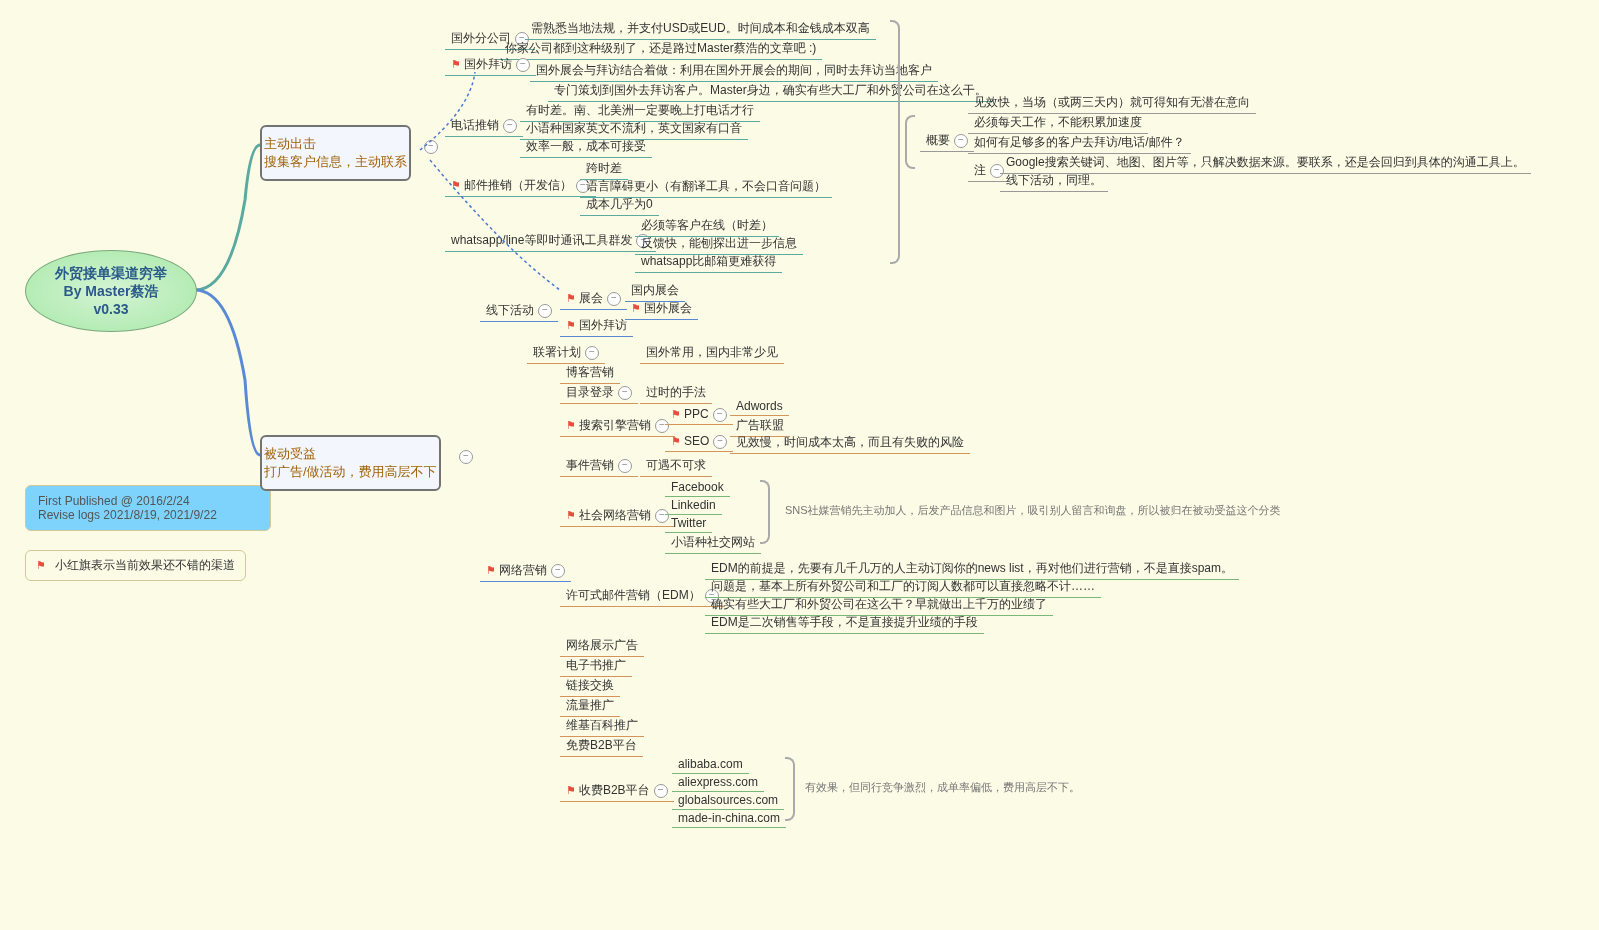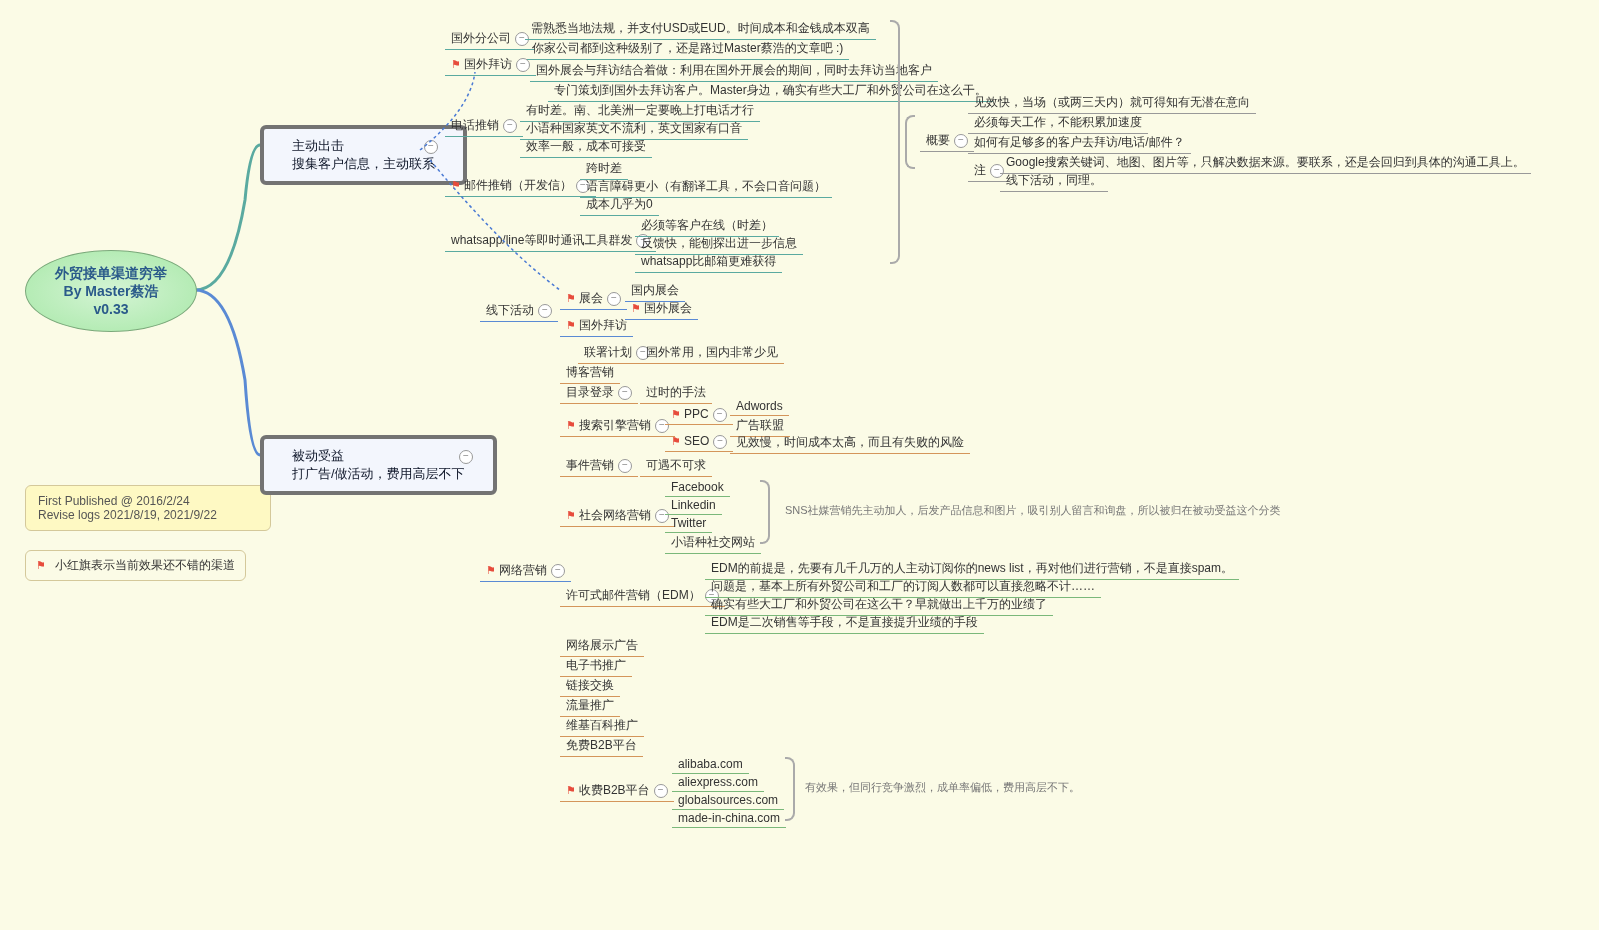--- a/index.html
+++ b/index.html
@@ -1,18 +1,18 @@
 <!DOCTYPE html>
 <html><head>
 <meta charset="utf-8">
 <style>
 body{margin:0;background:#fbfbe6;font-family:-apple-system,BlinkMacSystemFont,"Segoe UI",sans-serif;font-size:12px;color:#333;width:1599px;height:930px;position:relative;overflow:hidden}
 .root{position:absolute;left:25px;top:250px;width:170px;height:80px;background:radial-gradient(ellipse,#d4f4d4,#a8e8a8);border:1px solid #7aa87a;border-radius:50%;display:flex;align-items:center;justify-content:center;text-align:center;font-size:14px;font-weight:600;color:#2a5a8a}
-.branch{position:absolute;background:#f3f6fd;border:4px solid #737373;border-radius:6px;padding:8px 28px;color:#0f172a;font-size:13px}
-.sticky{position:absolute;background:#fef9c3;border:1px solid #d4c89a;border-radius:6px;padding:8px 12px;font-size:12px;color:#555}
+.branch{position:absolute;background:#f3f6fd;border:2px solid #737373;border-radius:6px;padding:8px 2px;color:#a16207;font-size:13px}
+.sticky{position:absolute;background:#7dd3fc;border:1px solid #d4c89a;border-radius:6px;padding:8px 12px;font-size:12px;color:#555}
 .legend{position:absolute;border:1px solid #d4c89a;border-radius:6px;padding:6px 10px;font-size:12px;display:flex;align-items:center;gap:6px}
 .node{position:absolute;border-bottom:1.5px solid;padding:2px 6px;white-space:nowrap;font-size:12px}
 .flag{color:#e74c3c;margin-right:3px;font-size:11px}
 .tog{display:inline-block;width:12px;height:12px;border:1px solid #999;border-radius:50%;text-align:center;line-height:10px;font-size:10px;color:#888;margin-left:4px;background:#fff;vertical-align:middle}
 .annot{position:absolute;font-size:11px;color:#777}
 .brace{position:absolute;border-right:2px solid #aaa;border-top:2px solid #aaa;border-bottom:2px solid #aaa;border-top-right-radius:8px;border-bottom-right-radius:8px;width:8px}
 .bracel{position:absolute;border-left:2px solid #aaa;border-top:2px solid #aaa;border-bottom:2px solid #aaa;border-top-left-radius:8px;border-bottom-left-radius:8px;width:8px}
 svg{position:absolute;left:0;top:0;pointer-events:none}
 .c-teal{border-color:#5aaaa0}
 .c-blue{border-color:#5a8ad4}
@@ -49,21 +49,21 @@
 <span class="tog" style="position:absolute;left:420px;top:140px">−</span>
 
 <div class="branch" style="left:260px;top:435px">
   <div>被动受益</div>
   <div>打广告/做活动，费用高层不下</div>
 </div>
 <span class="tog" style="position:absolute;left:455px;top:450px">−</span>
 
 <div class="node c-teal" style="left:445px;top:28px"><span>国外分公司</span><span class="tog">−</span></div>
 <div class="node c-teal" style="left:525px;top:18px">需熟悉当地法规，并支付USD或EUD。时间成本和金钱成本双高</div>
-<div class="node c-teal" style="left:526px;top:38px">你家公司都到这种级别了，还是路过Master蔡浩的文章吧 :)</div>
+<div class="node c-teal" style="left:499px;top:38px">你家公司都到这种级别了，还是路过Master蔡浩的文章吧 :)</div>
 
 <div class="node c-teal" style="left:445px;top:54px"><span class="flag">⚑</span><span>国外拜访</span><span class="tog">−</span></div>
 <div class="node c-teal" style="left:530px;top:60px">国外展会与拜访结合着做：利用在国外开展会的期间，同时去拜访当地客户</div>
 <div class="node c-teal" style="left:548px;top:80px">专门策划到国外去拜访客户。Master身边，确实有些大工厂和外贸公司在这么干。</div>
 
 <div class="node c-teal" style="left:445px;top:115px"><span>电话推销</span><span class="tog">−</span></div>
 <div class="node c-teal" style="left:520px;top:100px">有时差。南、北美洲一定要晚上打电话才行</div>
 <div class="node c-teal" style="left:520px;top:118px">小语种国家英文不流利，英文国家有口音</div>
 <div class="node c-teal" style="left:520px;top:136px">效率一般，成本可接受</div>
 
@@ -94,21 +94,21 @@
 </svg>
 
 <div class="node c-blue" style="left:480px;top:300px"><span>线下活动</span><span class="tog">−</span></div>
 <div class="node c-blue" style="left:560px;top:288px"><span class="flag">⚑</span><span>展会</span><span class="tog">−</span></div>
 <div class="node c-blue" style="left:625px;top:280px">国内展会</div>
 <div class="node c-blue" style="left:625px;top:298px"><span class="flag">⚑</span><span>国外展会</span></div>
 <div class="node c-blue" style="left:560px;top:315px"><span class="flag">⚑</span><span>国外拜访</span></div>
 
 <div class="node c-blue" style="left:480px;top:560px"><span class="flag">⚑</span><span>网络营销</span><span class="tog">−</span></div>
 
-<div class="node c-orange" style="left:578px;top:342px"><span>联署计划</span><span class="tog">−</span></div>
+<div class="node c-orange" style="left:527px;top:342px"><span>联署计划</span><span class="tog">−</span></div>
 <div class="node c-orange" style="left:640px;top:342px">国外常用，国内非常少见</div>
 <div class="node c-orange" style="left:560px;top:362px">博客营销</div>
 <div class="node c-orange" style="left:560px;top:382px"><span>目录登录</span><span class="tog">−</span></div>
 <div class="node c-orange" style="left:640px;top:382px">过时的手法</div>
 
 <div class="node c-orange" style="left:560px;top:415px"><span class="flag">⚑</span><span>搜索引擎营销</span><span class="tog">−</span></div>
 <div class="node c-orange" style="left:665px;top:405px"><span class="flag">⚑</span><span>PPC</span><span class="tog">−</span></div>
 <div class="node c-orange" style="left:730px;top:397px">Adwords</div>
 <div class="node c-orange" style="left:730px;top:415px">广告联盟</div>
 <div class="node c-orange" style="left:665px;top:432px"><span class="flag">⚑</span><span>SEO</span><span class="tog">−</span></div>

